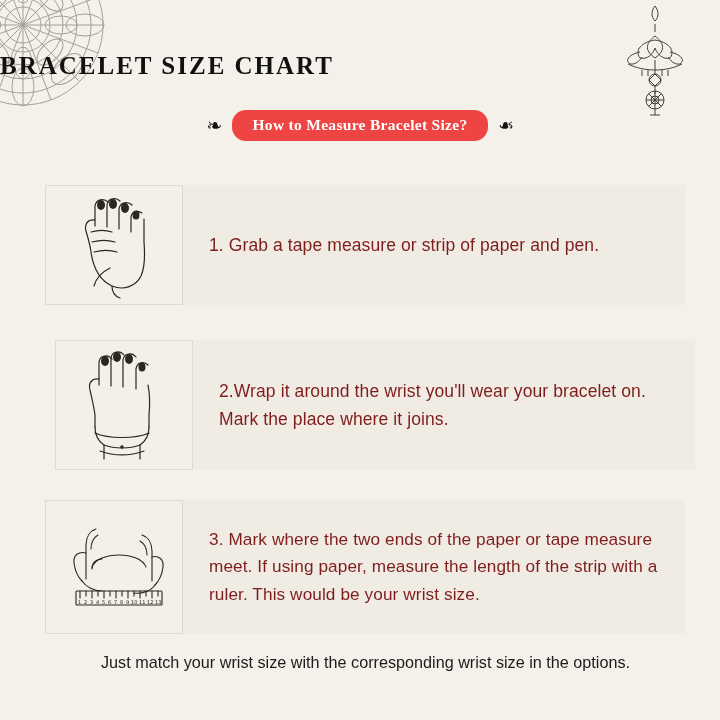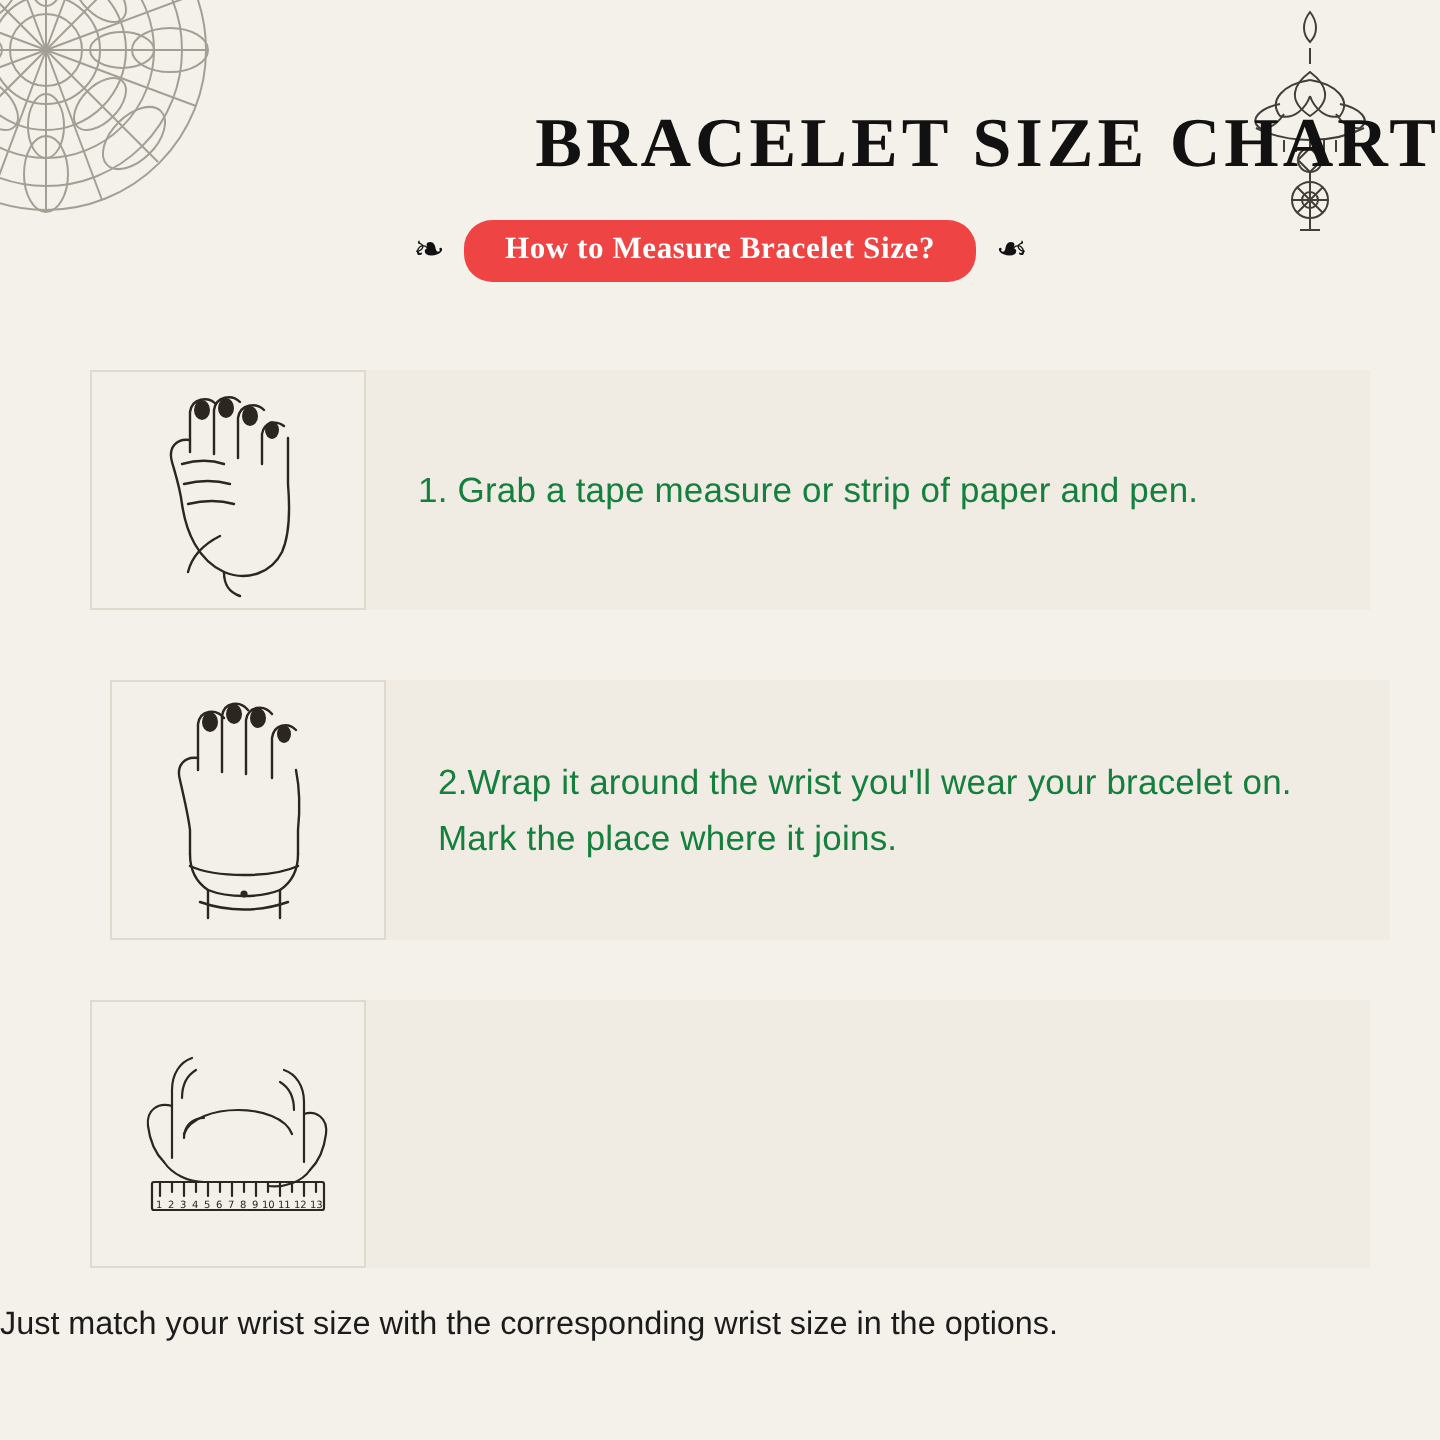--- a/index.html
+++ b/index.html
@@ -44,23 +44,23 @@
     opacity: 0.85;
     pointer-events: none;
   }
 
   
   .title {
     position: absolute;
     top: 52px;
     left: 0;
     width: 720px;
-    text-align: right;
+    text-align: left;
     font-family: "Liberation Serif", serif;
-    font-size: 35px;
+    font-size: 25px;
     font-weight: bold;
     letter-spacing: 2.0px;
     color: #111;
   }
 
   .subtitle-row {
     position: absolute;
     top: 110px;
     left: 0;
     width: 720px;
@@ -109,31 +109,31 @@
     box-sizing: border-box;
     position: relative;
   }
   .step-text {
     flex: 1;
     display: flex;
     align-items: center;
     padding: 0 18px 0 26px;
     font-size: 17.5px;
     line-height: 1.62;
-    color: #15803d;
+    color: #7f1d1d;
     letter-spacing: 0.1px;
   }
   .step-3 .step-text { font-size: 17.2px; line-height: 1.6; }
 
   .footer {
     position: absolute;
     top: 653px;
     left: 0;
     width: 630px;
-    text-align: left;
+    text-align: right;
     font-size: 16.2px;
     color: #1c1c1c;
   }
 
   svg { display: block; }
 </style>
 </head>
 <body>
 
 <div class="page">
@@ -311,17 +311,18 @@
           <text x="68" y="103">7</text>
             <text x="74" y="103">8</text>
             <text x="80" y="103">9</text>
           <text x="85" y="103">10</text>
             <text x="93" y="103">11</text>
             <text x="101" y="103">12</text>
           <text x="109" y="103">13</text>
         </g>
       </svg>
     </div>
+    <div class="step-text">3. Mark where the two ends of the paper or tape measure meet. If using paper, measure the length of the strip with a ruler. This would be your wrist size.</div>
   </div>
 
   <div class="footer">Just match your wrist size with the corresponding wrist size in the options.</div>
 
 </div>
 
 </body></html>

